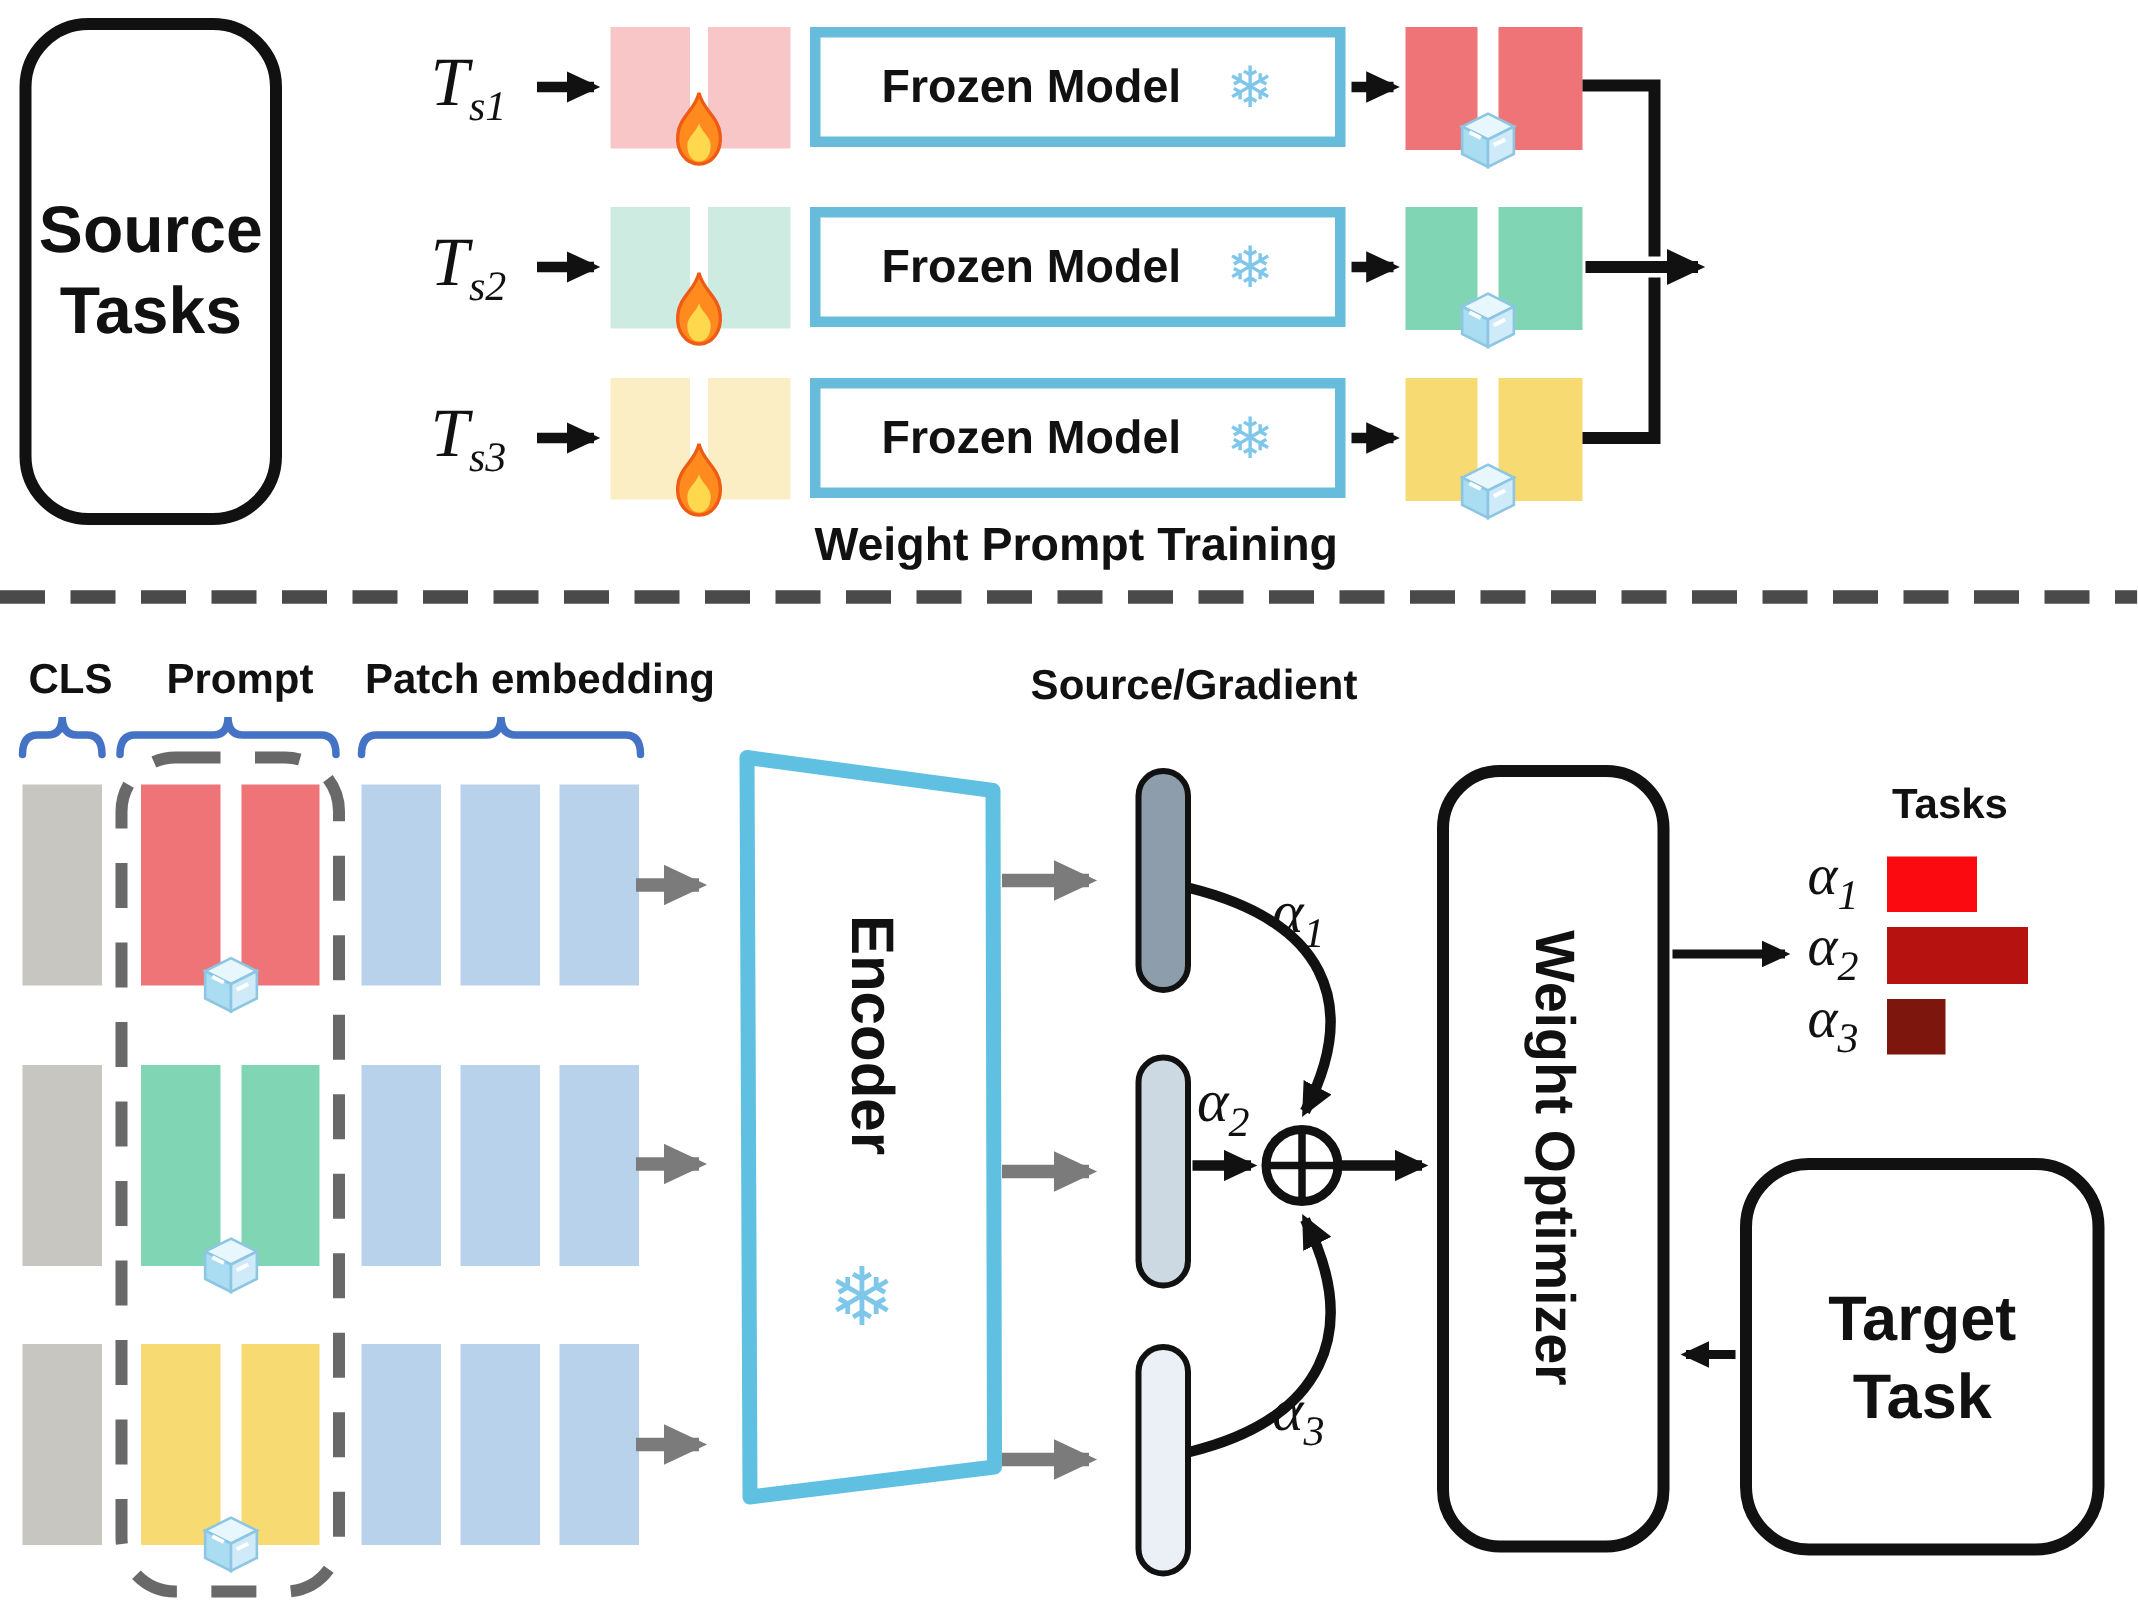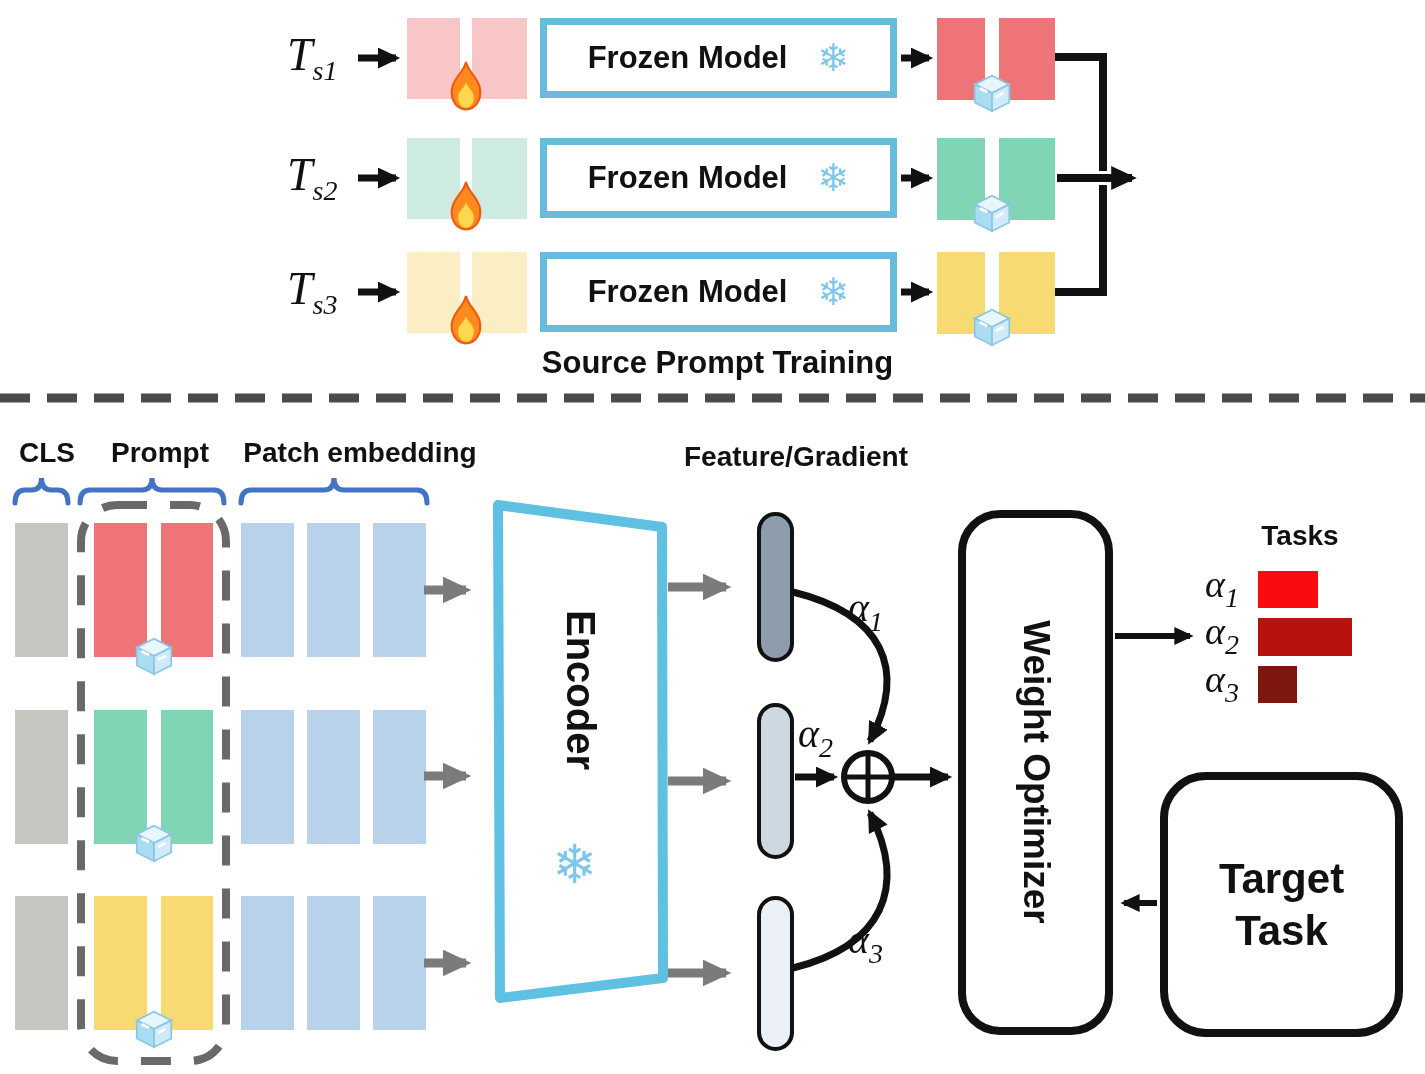--- a/index.html
+++ b/index.html
@@ -68,20 +68,23 @@
 
     <rect x="81" y="505" width="145" height="556" rx="36" fill="none" stroke="#696969" stroke-width="8" stroke-dasharray="30 23"></rect>
 
     <polygon points="498,505 662,527 663,978 500,998" fill="#ffffff" stroke="#5fc0e1" stroke-width="10" stroke-linejoin="round"></polygon>
 
     <path d="M15,503 Q15,490 25,490 L31.5,490 Q41.5,490 41.5,478 Q41.5,490 51.5,490 L58,490 Q68,490 68,503" fill="none" stroke="#4472c4" stroke-width="5" stroke-linecap="round"></path>
     <path d="M80,503 Q80,490 90,490 L142,490 Q152,490 152,478 Q152,490 162,490 L214,490 Q224,490 224,503" fill="none" stroke="#4472c4" stroke-width="5" stroke-linecap="round"></path>
     <path d="M241,503 Q241,490 251,490 L324,490 Q334,490 334,478 Q334,490 344,490 L417,490 Q427,490 427,503" fill="none" stroke="#4472c4" stroke-width="5" stroke-linecap="round"></path>
   </svg>
 
+  <div class="roundbox" style="left:13px; top:12px; width:175px; height:338px;">
+    <div class="bigtitle" style="width:150px;">Source Tasks</div>
+  </div>
 
   <div class="tasklab" style="left:287px; top:28px;"><span class="b">T</span><span class="sub">s1</span></div>
   <div class="pair" style="left:407px; top:18px; height:81px; gap:12px;">
     <div class="cell" style="width: 53px; background: rgb(248, 198, 199);"></div>
     <div class="cell" style="width: 55px; background: rgb(248, 198, 199);"></div>
   </div>
   <svg class="icon" style="left:443px; top:60px;" width="46" height="52">
       <use href="#fire"></use>
     </svg>
   <div class="frozen" style="left:540px; top:18px; width:357px; height:80px;">
@@ -130,26 +133,26 @@
   </div>
   <div class="pair" style="left:937px; top:252px; height:82px; gap:14px;">
     <div class="cell" style="width: 48px; background: rgb(248, 218, 114);"></div>
     <div class="cell" style="width: 56px; background: rgb(248, 218, 114);"></div>
   </div>
   <svg class="icon" style="left:969px; top:304px;" width="46" height="46">
       <use href="#ice"></use>
     </svg>
 
 
-  <div class="caption" style="left:495px; top:345px; width:445px;">Source Prompt Training</div>
+  <div class="caption" style="left:495px; top:345px; width:445px;">Weight Prompt Training</div>
 
   <div class="collab" style="left:15px;  top:437px; width:64px;">CLS</div>
   <div class="collab" style="left:95px;  top:437px; width:130px;">Prompt</div>
   <div class="collab" style="left:240px; top:437px; width:240px;">Patch embedding</div>
-  <div class="collab" style="left:660px; top:441px; width:272px;">Feature/Gradient</div>
+  <div class="collab" style="left:660px; top:441px; width:272px;">Source/Gradient</div>
 
   <div class="abs" style="left: 15px; top: 523px; width: 53px; height: 134px; background: rgb(200, 198, 192);"></div>
   <div class="pair" style="left:94px; top:523px; height:134px; gap:14px;">
     <div class="cell" style="width: 53px; background: rgb(238, 116, 120);"></div>
     <div class="cell" style="width: 52px; background: rgb(238, 116, 120);"></div>
   </div>
   <svg class="icon" style="left:131px; top:633px;" width="46" height="46">
       <use href="#ice"></use>
     </svg>
   <div class="abs" style="left: 241px; top: 523px; width: 53px; height: 134px; background: rgb(185, 210, 236);"></div>

